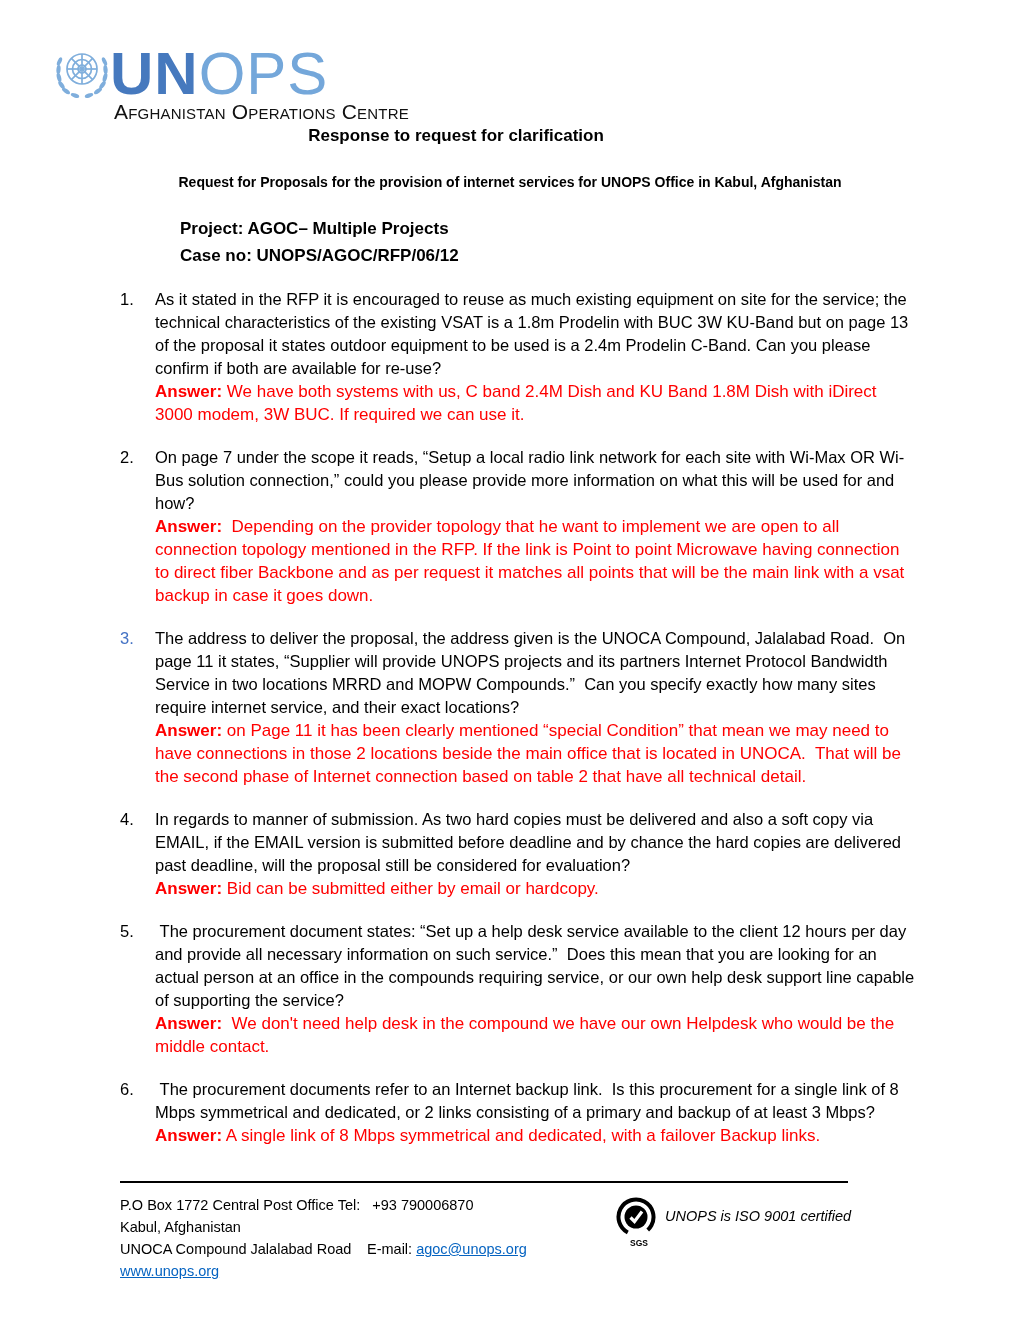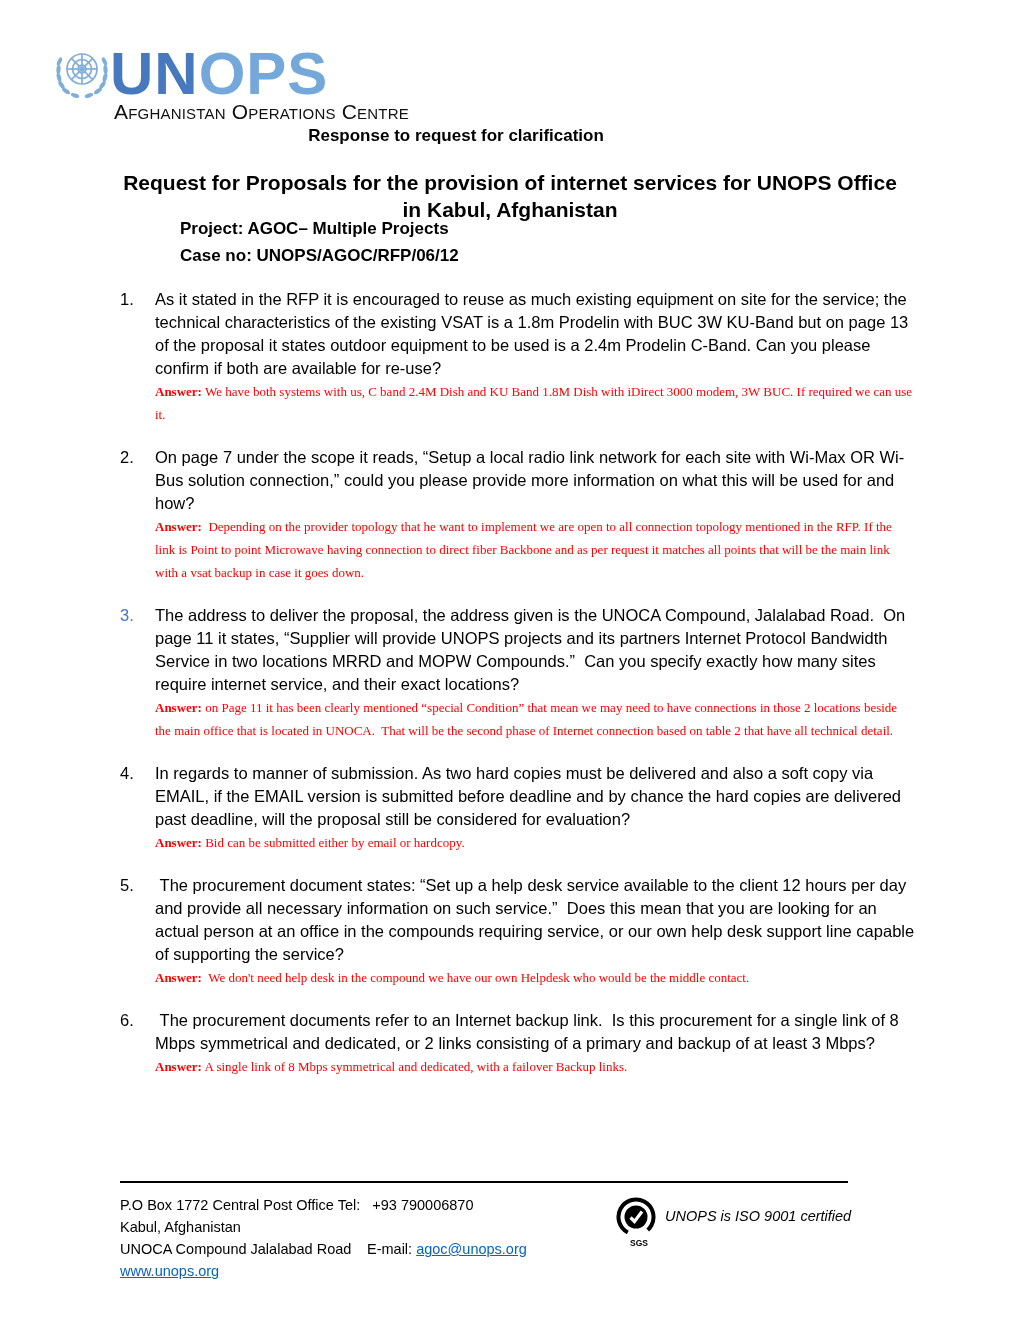--- a/index.html
+++ b/index.html
@@ -10,51 +10,51 @@
     overflow:hidden; margin:0 auto;
   }
 
   
   .emblem { position:absolute; left:54px; top:44px; }
   .logo-text {
     position:absolute; left:110px; top:44px;
     font-size:60px; line-height:60px; letter-spacing:1px; white-space:nowrap;
   }
   .logo-un  { font-weight:800; }
-  .logo-ops { font-weight:700; }
+  .logo-ops { font-weight:400; }
   .logo-sub {
     position:absolute; left:114px; top:100px;
     font-variant:small-caps; font-size:21px; letter-spacing:0.2px; color:#111;
   }
 
   .doc-title {
     position:absolute; left:0; top:126px; width:912px;
     text-align:center; font-weight:bold; font-size:17px;
   }
 
   .rfp-title {
     position:absolute; left:120px; top:169px; width:780px;
-    text-align:center; font-weight:bold; font-size:21px; line-height:27px;
+    text-align:center; font-weight:bold; font-size:14px; line-height:27px;
   }
   .project-line, .case-line {
     position:absolute; left:180px; font-weight:bold; font-size:17px; white-space:pre-wrap;
   }
   .project-line { top:219px; }
   .case-line    { top:246px; }
 
   
   .qa-list { position:absolute; left:120px; top:288px; width:795px; }
   .qa-item { display:flex; margin-bottom:20px; }
   .qa-num  { width:35px; flex:0 0 35px; font-size:16.5px; line-height:23px; }
   .qa-body { flex:1; }
   .qa-question {
     font-size:16.5px; line-height:23px; white-space:pre-wrap; color:#000;
   }
   .qa-answer {
-    font-size:13px; line-height:23px; white-space:pre-wrap; color:#ff0000;font-family:Liberation Serif, serif;
+    font-size:17px; line-height:23px; white-space:pre-wrap; color:#ff0000;
   }
   .answer-label { font-weight:bold; }
 
   
   .footer { position:absolute; left:120px; top:1181px; width:728px; }
   .footer-rule { border-top:2px solid #000; }
   .footer-row { display:flex; margin-top:11px; }
   .addr { width:495px; flex:0 0 495px; font-size:14.5px; line-height:22px; }
   .addr-line { white-space:pre-wrap; }
   .addr-line2 { display:flex; }

